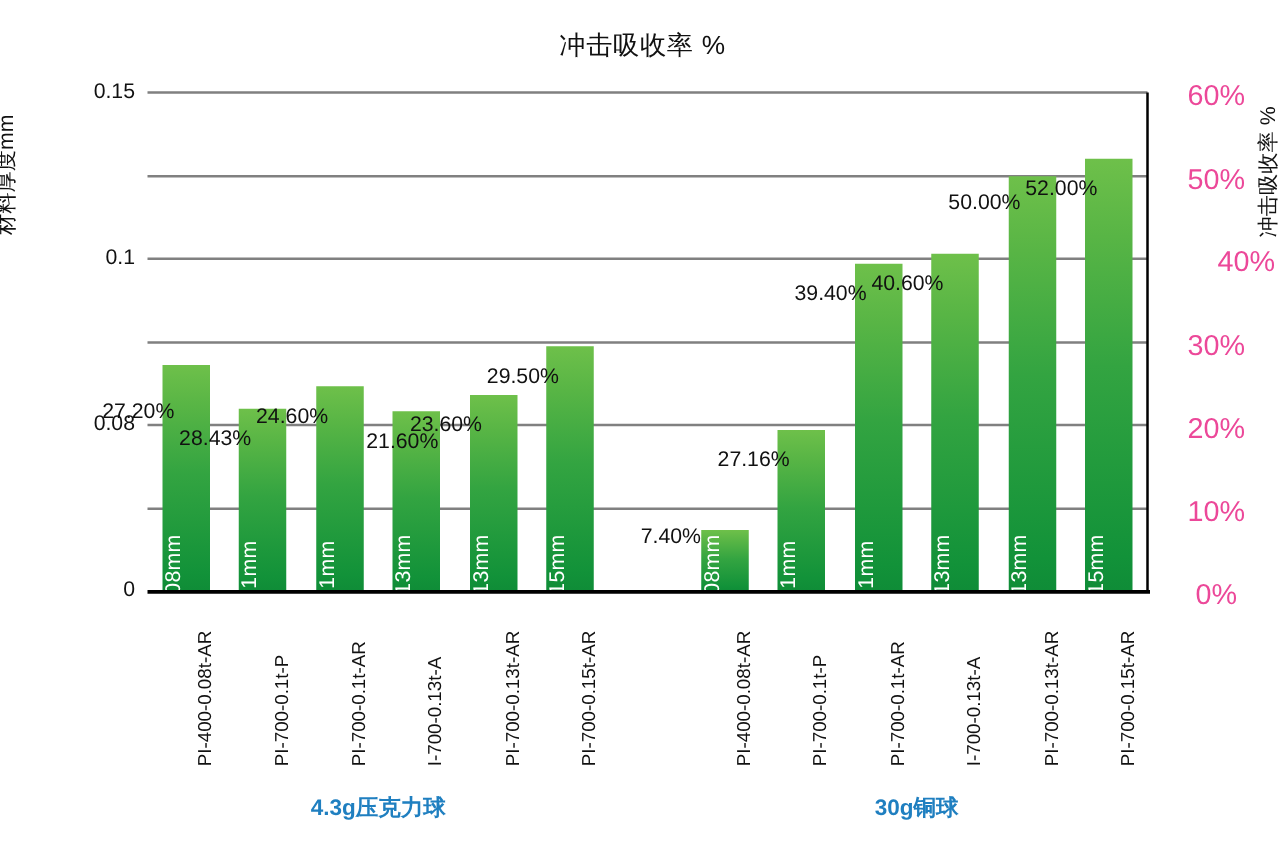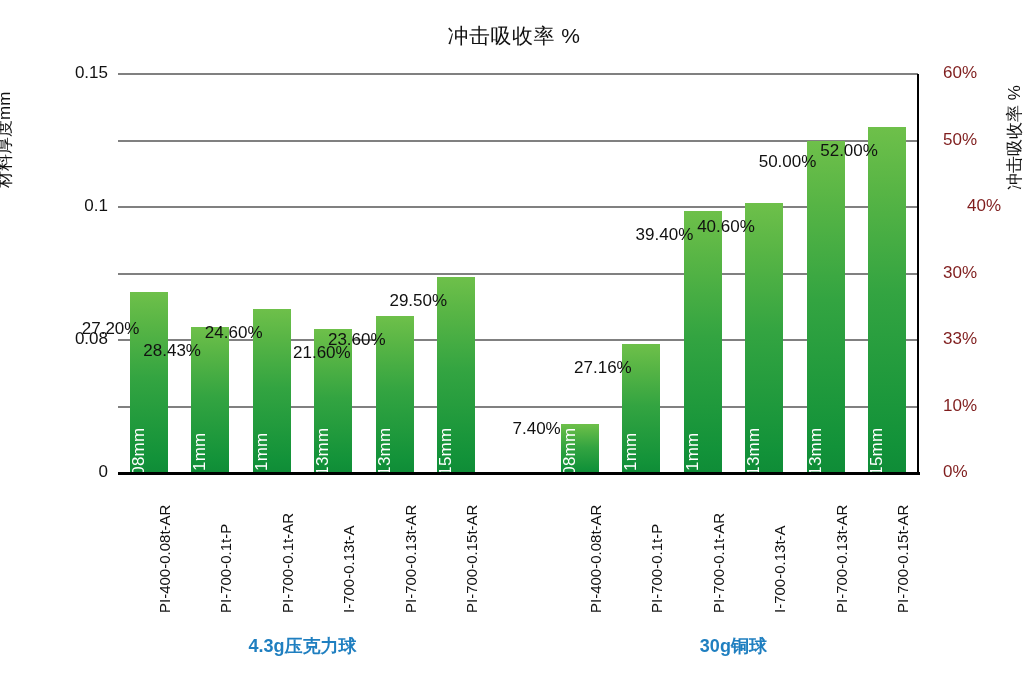--- a/index.html
+++ b/index.html
@@ -26,21 +26,21 @@
   .axis-bottom{
     position:absolute;left:118px;top:472px;width:802px;height:3px;background:#000;
   }
   .axis-right-line{
     position:absolute;left:917px;top:74px;width:2px;height:399px;background:#000;
   }
   .ylabel-left{
     position:absolute;text-align:right;width:60px;font-size:17px;color:#111;
   }
   .ylabel-right{
-    position:absolute;text-align:left;width:60px;font-size:17px;color:#7f1d1d;
+    position:absolute;text-align:center;width:60px;font-size:23px;color:#ec4899;
   }
 
   
   .axis-title-left{
     position:absolute;left:-7px;top:188px;width:200px;
     font-size:17px;color:#111;
     transform:rotate(-90deg);transform-origin:left top;
     text-align:left;white-space:nowrap;
   }
   .axis-title-right{
@@ -178,21 +178,21 @@
 
   <div id="left-ticks">
       <div class="ylabel-left" style="left: 48px; top: 462px;">0</div>
       <div class="ylabel-left" style="left: 48px; top: 329px;">0.08</div>
       <div class="ylabel-left" style="left: 48px; top: 196px;">0.1</div>
       <div class="ylabel-left" style="left: 48px; top: 63px;">0.15</div>
     </div>
   <div id="right-ticks">
       <div class="ylabel-right" style="left: 943px; top: 462px;">0%</div>
       <div class="ylabel-right" style="left: 943px; top: 395.5px;">10%</div>
-      <div class="ylabel-right" style="left: 943px; top: 329px;">33%</div>
+      <div class="ylabel-right" style="left: 943px; top: 329px;">20%</div>
       <div class="ylabel-right" style="left: 943px; top: 262.5px;">30%</div>
       <div class="ylabel-right" style="left: 943px; top: 196px; margin-left: 24px;">40%</div>
       <div class="ylabel-right" style="left: 943px; top: 129.5px;">50%</div>
       <div class="ylabel-right" style="left: 943px; top: 63px;">60%</div>
     </div>
 
   <div class="axis-title-left">材料厚度mm</div>
   <div class="axis-title-right">冲击吸收率 %</div>
 
   <div id="cat-labels">

